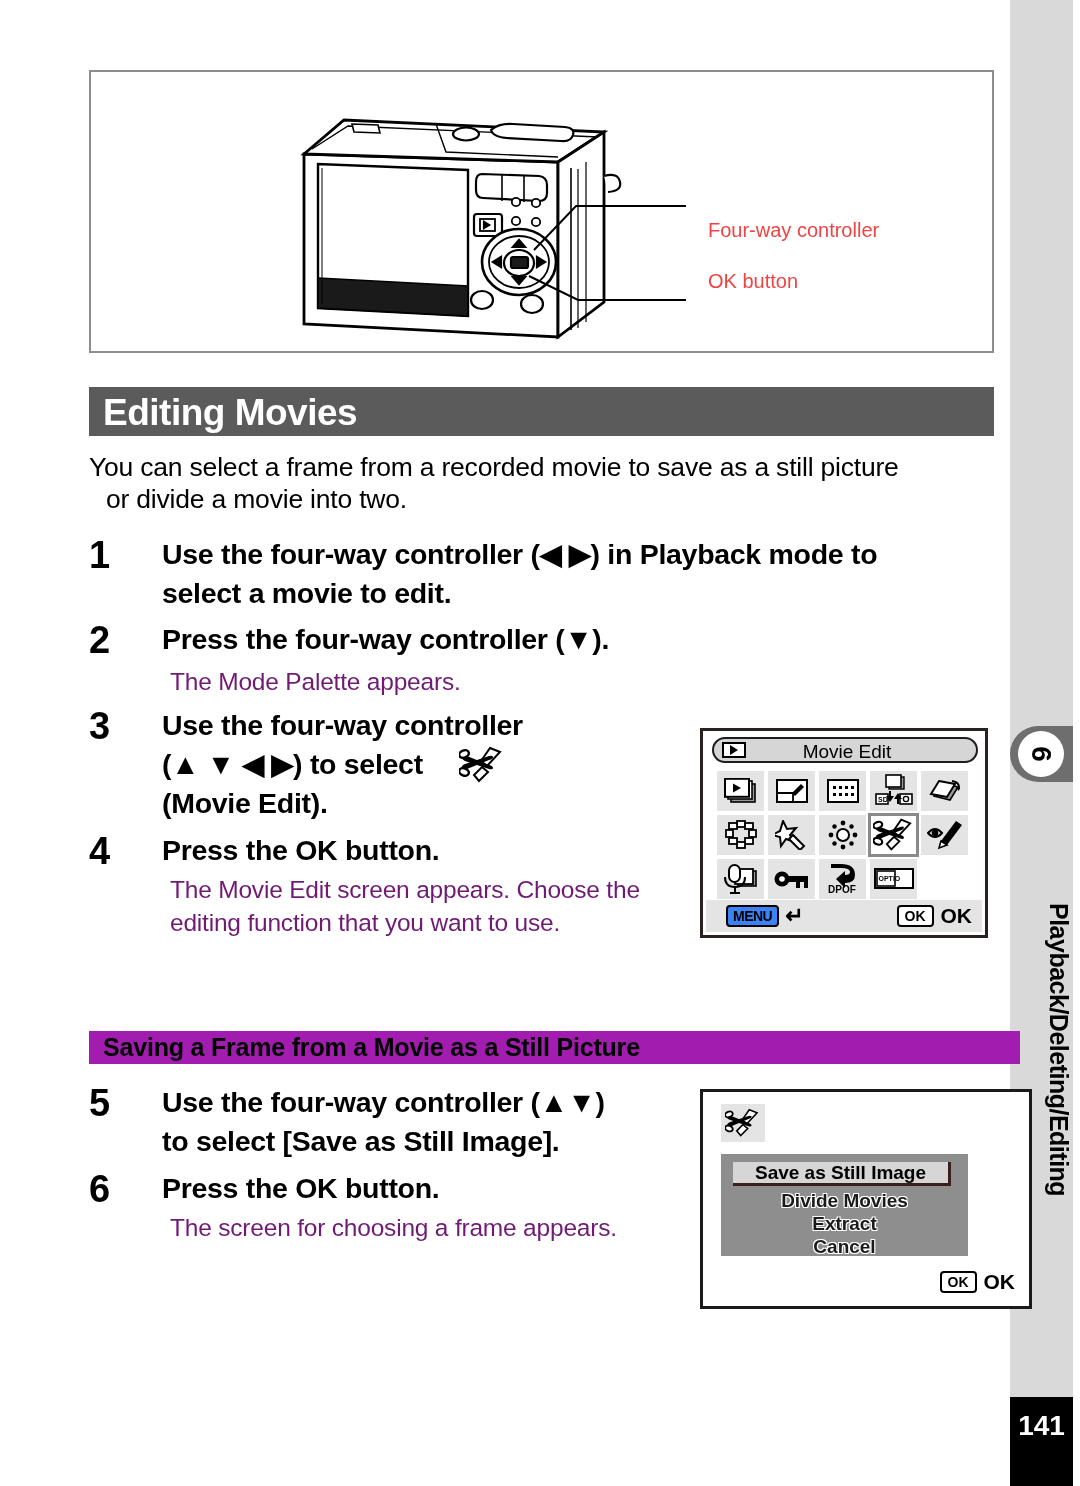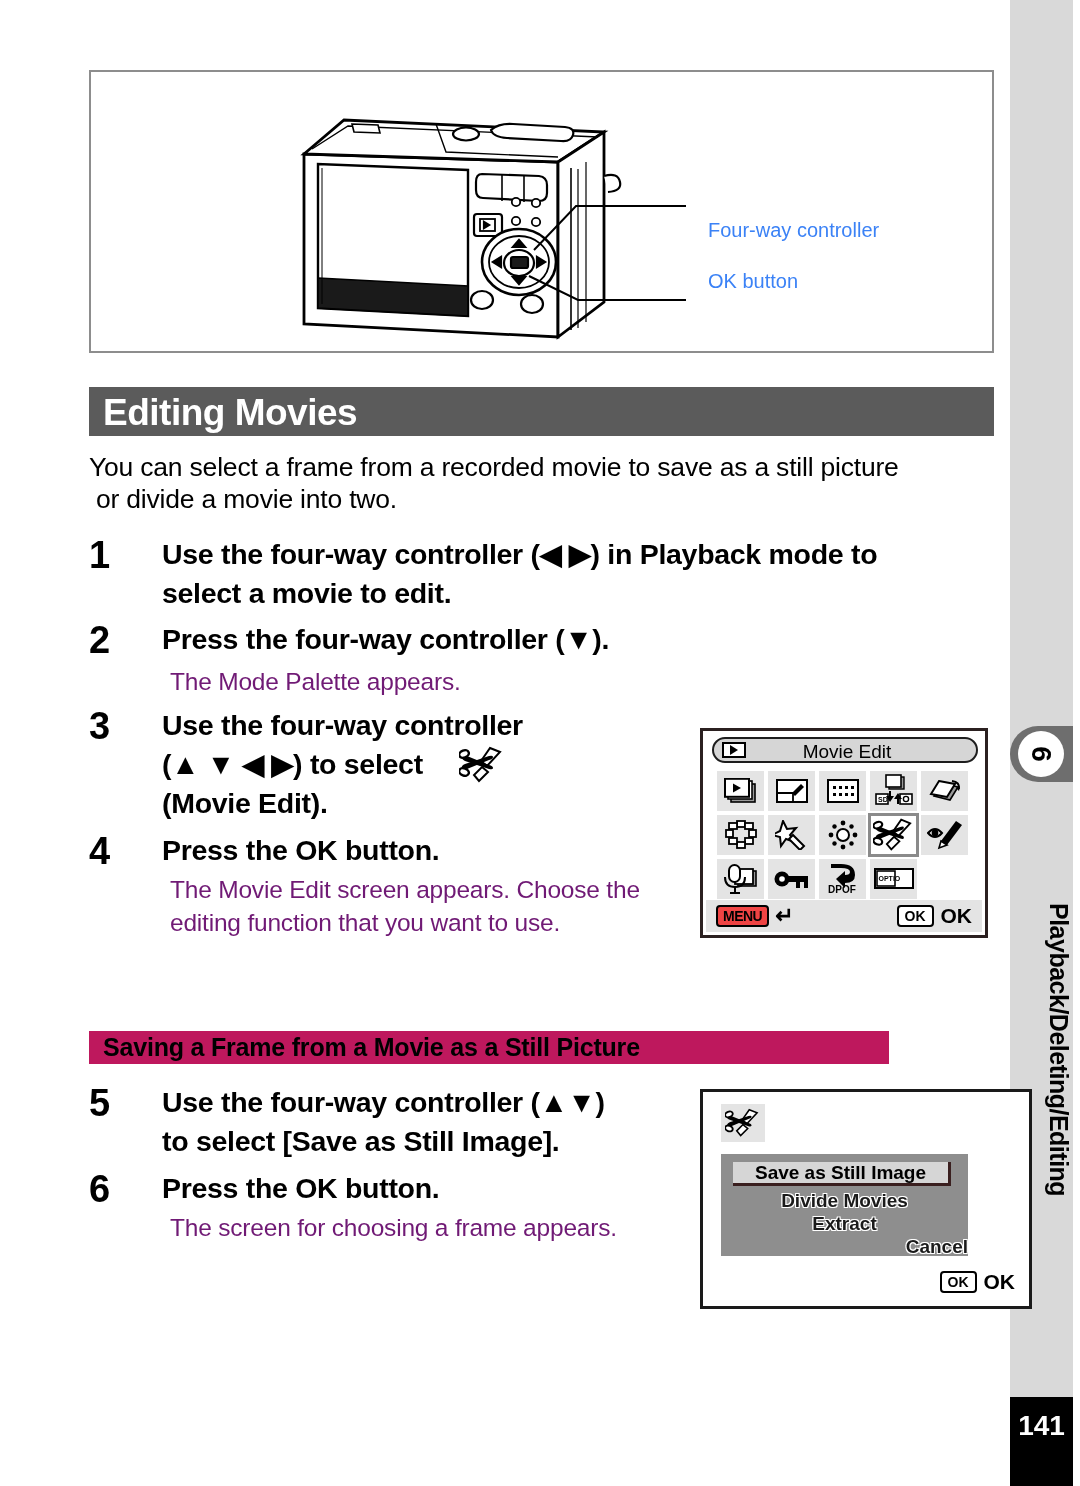--- a/index.html
+++ b/index.html
@@ -97,21 +97,21 @@
     background: #fff;
   }
   #camera-svg {
     position: absolute;
     left: 195px;
     top: 30px;
   }
   .callout-label {
     position: absolute;
     font-size: 20px;
-    color: #3b82f6;
+    color: #ef4444;
     white-space: nowrap;
   }
   #callout-fourway { left: 617px; top: 147px; }
   #callout-ok      { left: 617px; top: 198px; }
 
   
   #section-heading {
     position: absolute;
     left: 89px;
     top: 387px;
@@ -131,21 +131,21 @@
 
   
   .intro-line {
     position: absolute;
     font-size: 26.5px;
     color: #000;
     white-space: nowrap;
     letter-spacing: -0.2px;
   }
   #intro-1 { left: 89px; top: 452px; }
-  #intro-2 { left: 96px; top: 484px; text-align: center; }
+  #intro-2 { left: 106px; top: 484px; text-align: center; }
 
   .step-number {
     position: absolute;
     font-size: 38px;
     font-weight: bold;
     color: #000;
   }
   .step-text {
     position: absolute;
     font-size: 28.5px;
@@ -183,23 +183,23 @@
   #step5-l2   { left: 162px; top: 1125px; text-align: center; }
   #step6-num  { left: 89px;  top: 1168px; }
   #step6-l1   { left: 162px; top: 1172px; }
   #step6-note { left: 170px; top: 1214px; }
 
   
   #subsection-heading {
     position: absolute;
     left: 89px;
     top: 1031px;
-    width: 800px;
+    width: 931px;
     height: 33px;
-    background: #be185d;
+    background: #a21caf;
   }
   #subsection-heading-text {
     position: absolute;
     left: 14px;
     top: 2px;
     font-size: 25px;
     font-weight: bold;
     color: #000;
     letter-spacing: -0.2px;
   }
@@ -292,27 +292,27 @@
     position: absolute;
     left: 3px;
     bottom: 3px;
     width: 276px;
     height: 32px;
     background: #e4e4e4;
     display: flex;
     align-items: center;
   }
   .menu-chip {
-    margin-left: 10px;
+    margin-left: 20px;
     padding: 1px 5px;
     border: 2px solid #000;
     border-radius: 4px;
     font-size: 14px;
     font-weight: bold;
-    background: #ef4444;
+    background: #3b82f6;
     letter-spacing: -0.5px;
   }
   .back-arrow { margin-left: 6px; font-size: 22px; font-weight: bold; }
   .ok-chip {
     padding: 1px 6px;
     border: 2px solid #000;
     border-radius: 4px;
     font-size: 14px;
     font-weight: bold;
     background: #fff;
@@ -373,21 +373,21 @@
     text-align: center;
     font-size: 19px;
     font-weight: bold;
     color: #1a1a1a;
     text-shadow:
       -1px -1px 0 #fff, 1px -1px 0 #fff,
       -1px 1px 0 #fff, 1px 1px 0 #fff;
   }
   #still-opt-1 { top: 36px; }
   #still-opt-2 { top: 59px; }
-  #still-opt-3 { top: 82px; text-align: right; }
+  #still-opt-3 { top: 82px; }
 
   #still-footer {
     position: absolute;
     right: 14px;
     bottom: 12px;
     display: flex;
     align-items: center;
   }
 </style>
 </head>

